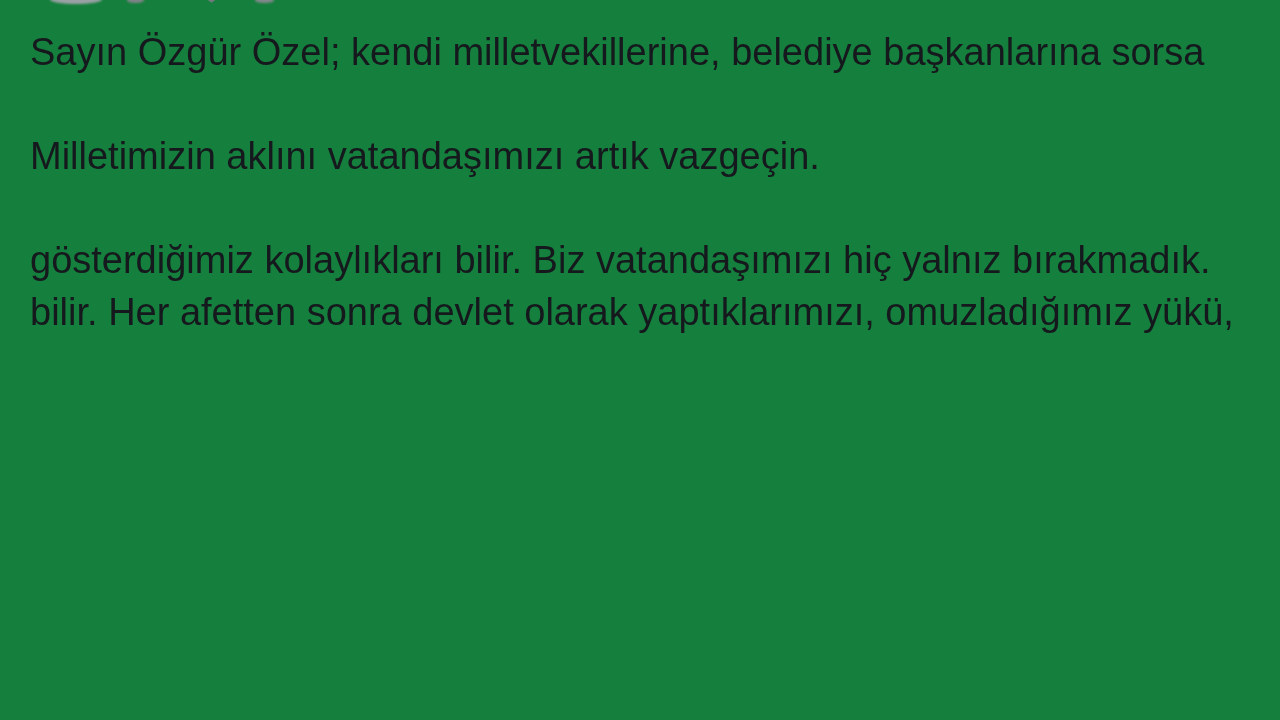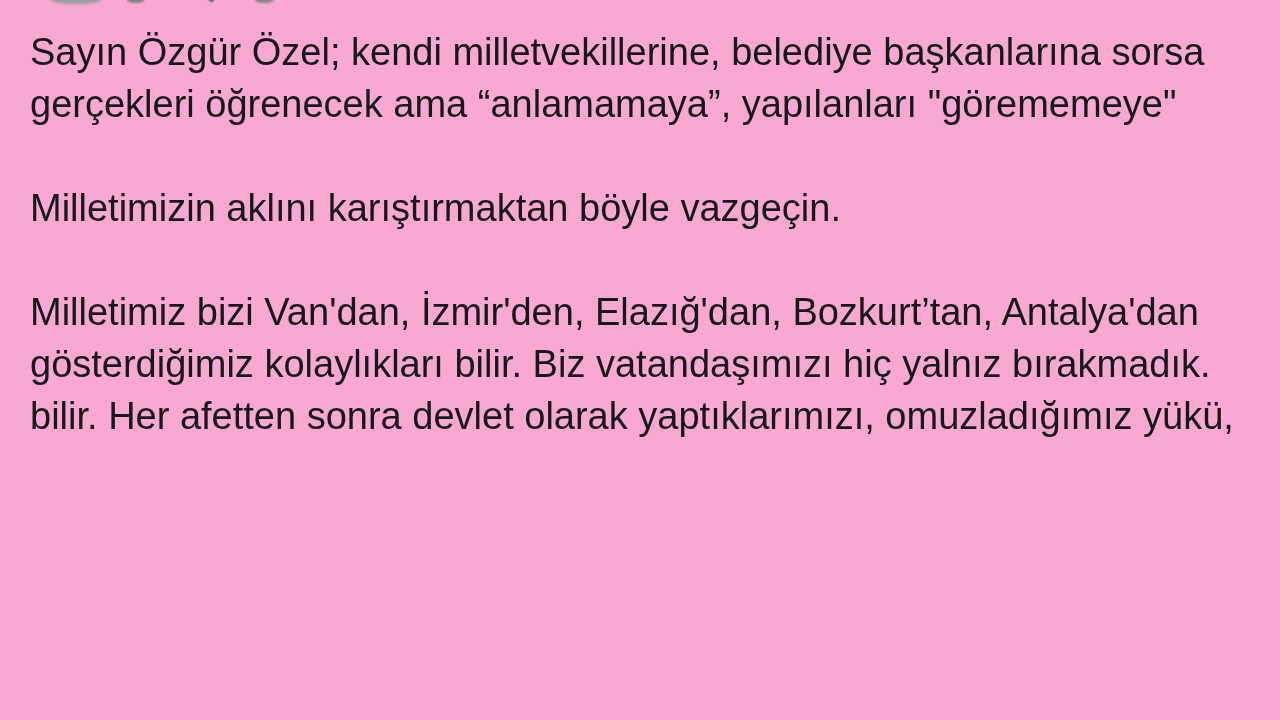--- a/index.html
+++ b/index.html
@@ -78,43 +78,41 @@
   .para {
     margin: 0 0 52px 0;
   }
   .line {
     white-space: nowrap;
   }
 </style>
 </head>
 <body>
 
-<div class="screen" style="background: #f9a8d4;">
+<div class="screen" style="background: #15803d;">
 
   <div class="top-remnants">
     <span class="remnant remnant-arc"></span>
     <span class="remnant remnant-b"></span>
     <span class="remnant remnant-c"></span>
     <span class="remnant remnant-d"></span>
   </div>
 
   <div class="post-text" style="color: rgb(21, 24, 29);">
 
     <div class="para">
       <div class="line">Sayın Özgür Özel; kendi milletvekillerine, belediye başkanlarına sorsa</div>
-      <div class="line">gerçekleri öğrenecek ama “anlamamaya”, yapılanları "görememeye"</div>
     </div>
 
     <div class="para">
     </div>
 
     <div class="para">
-      <div class="line">Milletimizin aklını karıştırmaktan böyle vazgeçin.</div>
+      <div class="line">Milletimizin aklını vatandaşımızı artık vazgeçin.</div>
     </div>
 
     <div class="para">
-      <div class="line">Milletimiz bizi Van'dan, İzmir'den, Elazığ'dan, Bozkurt’tan, Antalya'dan</div>
       <div class="line">gösterdiğimiz kolaylıkları bilir. Biz vatandaşımızı hiç yalnız bırakmadık.</div>
       <div class="line">bilir. Her afetten sonra devlet olarak yaptıklarımızı, omuzladığımız yükü,</div>
     </div>
 
   </div>
 </div>
 
 </body></html>

